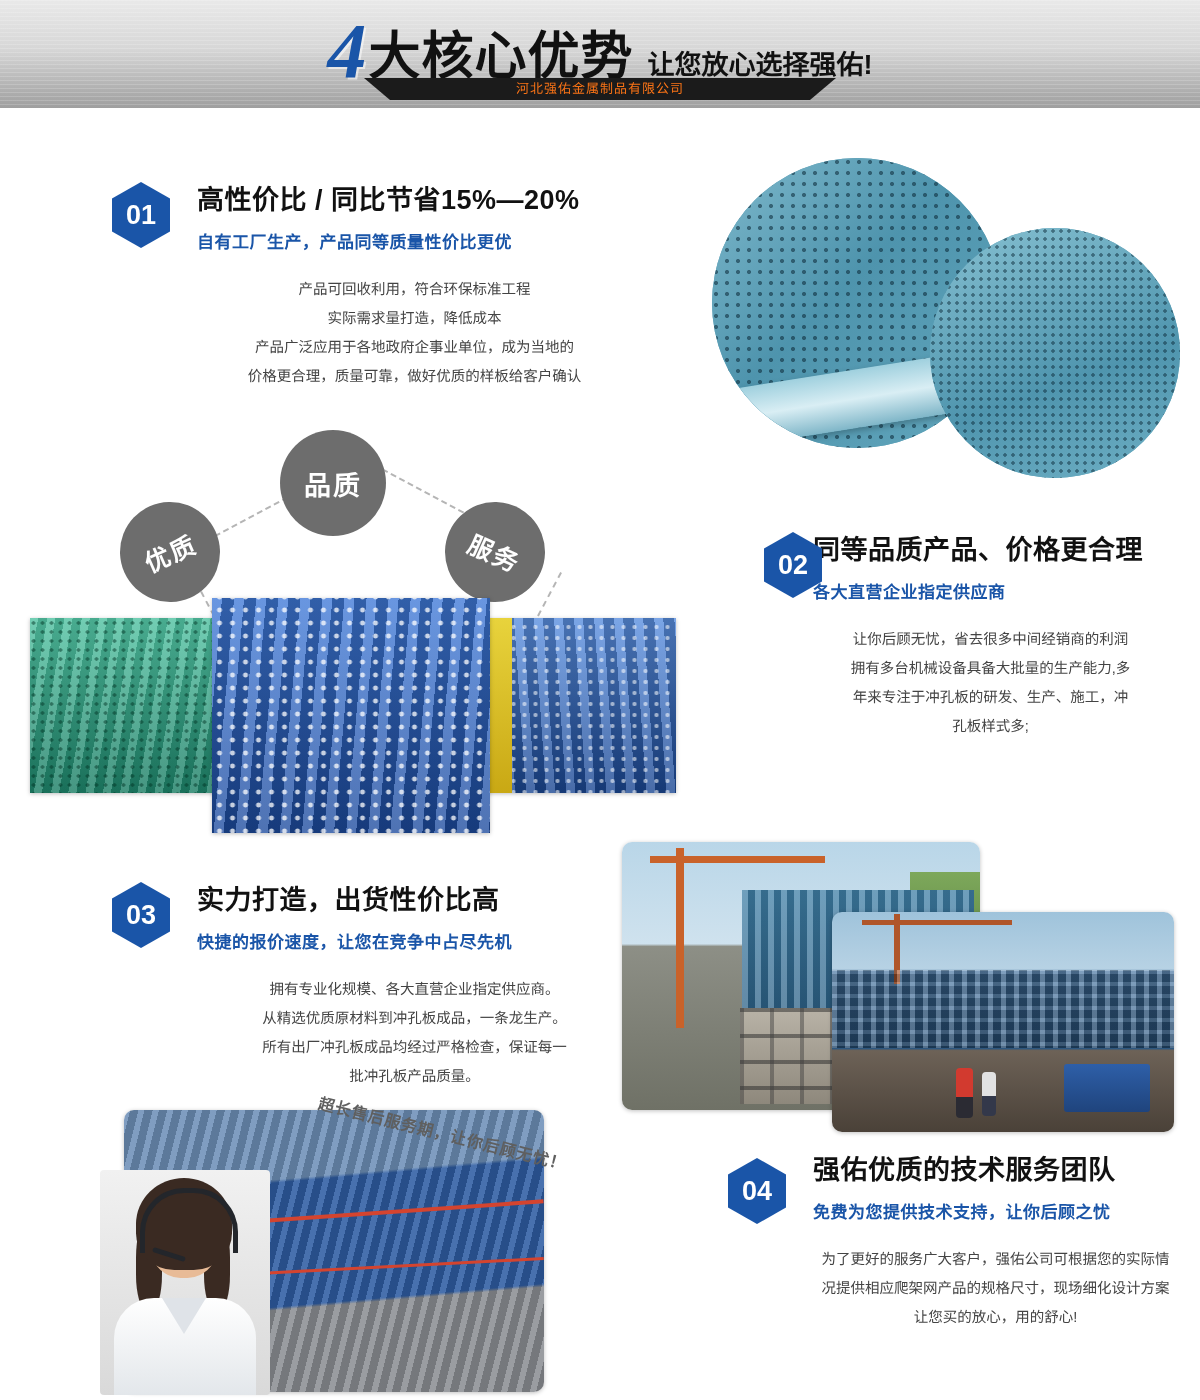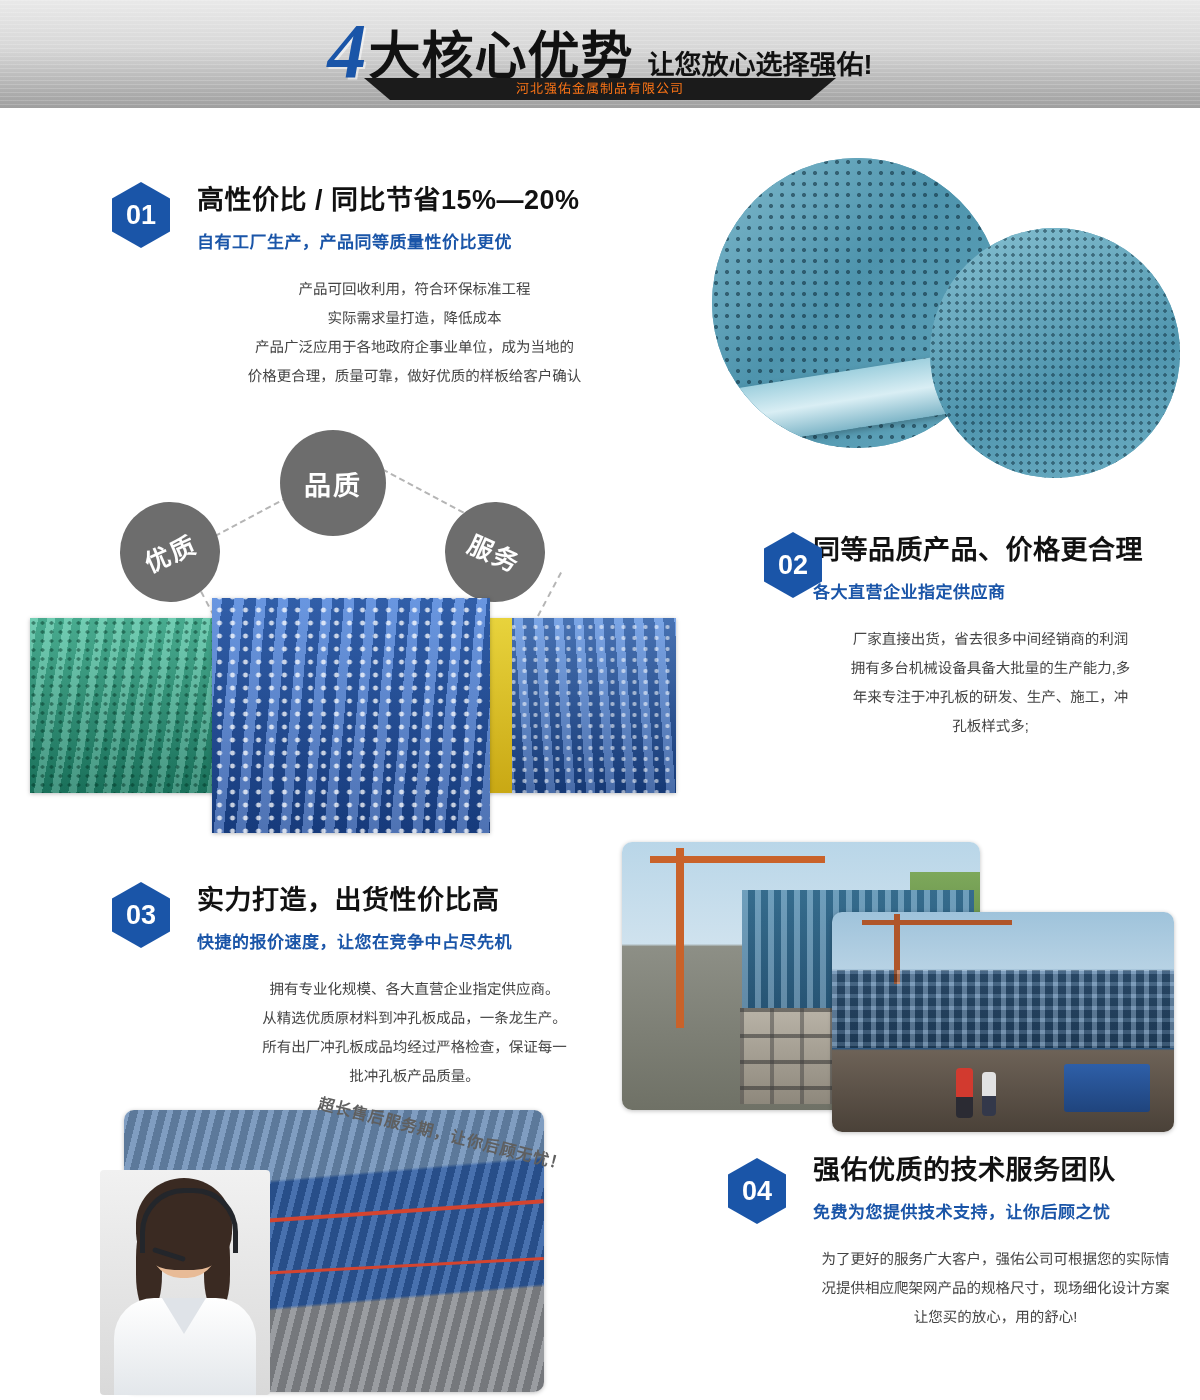--- a/index.html
+++ b/index.html
@@ -455,21 +455,21 @@
   <div class="photo p-green"></div>
   <div class="photo p-blue-right"></div>
   <div class="photo p-blue-mid"></div>
 
   <div class="sec02">
     <div class="hex" style="left:0; top:4px;margin-left:36px;">02</div>
     <div class="txt">
       <div class="h1-title">同等品质产品、价格更合理</div>
       <div class="h2-title">各大直营企业指定供应商</div>
       <div class="body-text">
-        <div>厂家直接出货，省去很多中间经销商的利润</div>
+        <div>让你后顾无忧，省去很多中间经销商的利润</div>
         <div>拥有多台机械设备具备大批量的生产能力,多</div>
         <div>年来专注于冲孔板的研发、生产、施工，冲</div>
         <div>孔板样式多;</div>
       </div>
     </div>
   </div>
 
   <div class="sec03">
     <div class="hex" style="left:0; top:4px;">03</div>
     <div class="txt">

